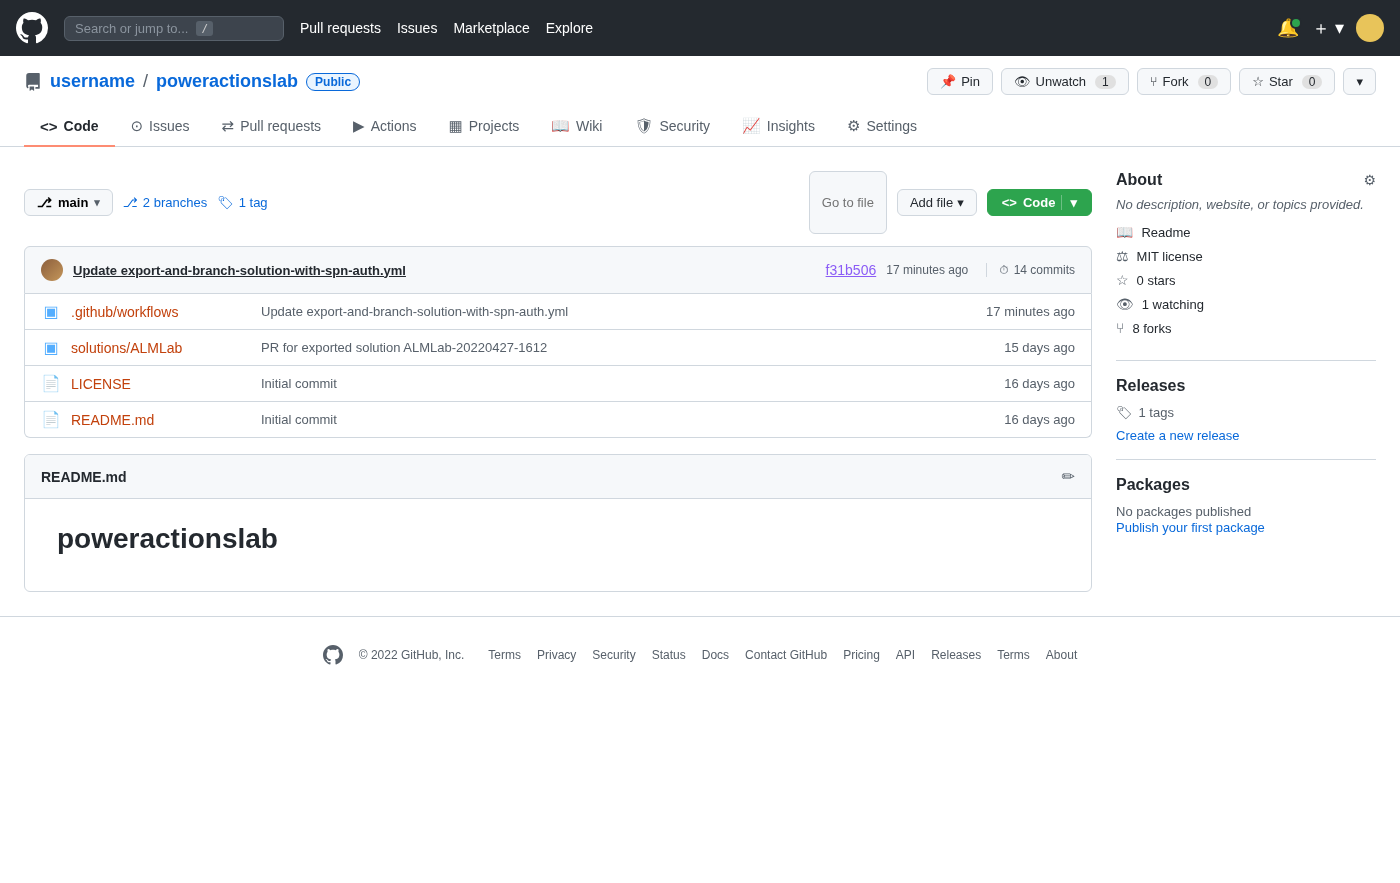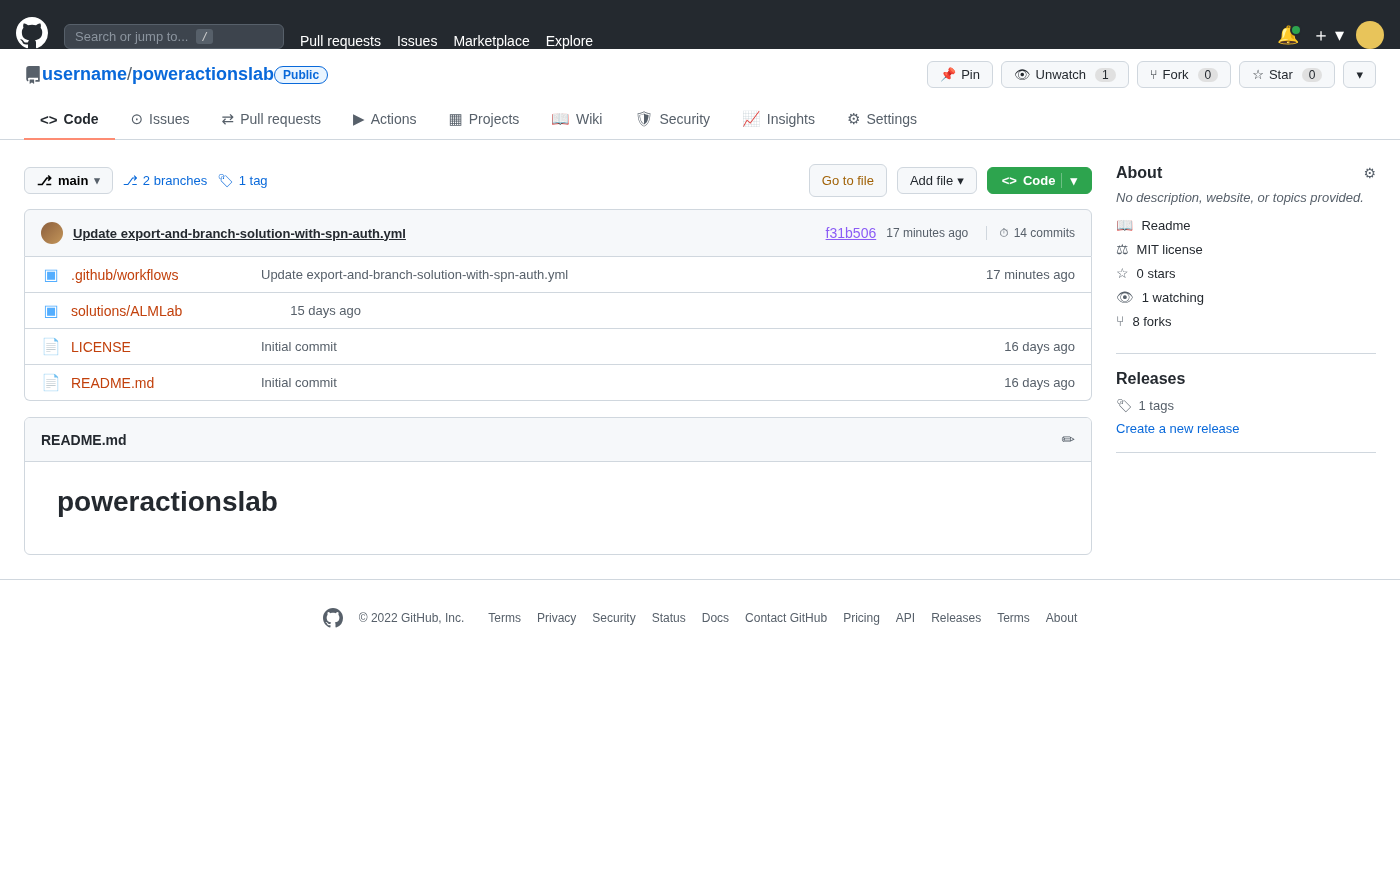--- a/index.html
+++ b/index.html
@@ -1,30 +1,30 @@
 <!DOCTYPE html>
 <html><head>
   <meta charset="utf-8">
   <style>
     * { box-sizing: border-box; margin: 0; padding: 0; }
     body { font-family: -apple-system, BlinkMacSystemFont, "Segoe UI", Helvetica, Arial, sans-serif; font-size: 14px; background: #fff; color: #24292f; }
 
     
-    .top-nav { background: #24292f; color: #fff; display: flex; align-items: flex-end; padding: 0 16px; height: 49px; gap: 16px; }
+    .top-nav { background: #24292f; color: #fff; display: flex; align-items: center; padding: 0 16px; height: 56px; gap: 16px; }
     .top-nav .logo { width: 32px; height: 32px; fill: #fff; flex-shrink: 0; cursor: pointer; }
     .search-box { display: flex; align-items: center; background: #3d444d; border: 1px solid #57606a; border-radius: 6px; padding: 4px 10px; gap: 8px; min-width: 220px; color: #8b949e; font-size: 13px; cursor: text; }
     .search-box kbd { background: #57606a; border-radius: 3px; padding: 1px 5px; font-size: 11px; color: #ccc; }
     .nav-links { display: flex; gap: 16px; }
     .nav-links a { color: #fff; text-decoration: none; font-size: 14px; font-weight: 500; }
     .nav-right { margin-left: auto; display: flex; align-items: center; gap: 12px; color: #8b949e; }
     .nav-right .icon-btn { background: none; border: none; color: #fff; cursor: pointer; font-size: 18px; display: flex; align-items: center; gap: 4px; }
     .avatar-circle { width: 28px; height: 28px; background: #e8c45a; border-radius: 50%; overflow: hidden; }
 
     
-    .breadcrumb-bar { padding: 12px 24px; display: flex; align-items: center; gap: 0; font-size: 18px; }
+    .breadcrumb-bar { padding: 12px 24px; display: flex; align-items: center; gap: 8px; font-size: 18px; }
     .breadcrumb-bar .owner { color: #0969da; font-weight: 600; text-decoration: none; }
     .breadcrumb-bar .separator { color: #57606a; font-weight: 300; }
     .breadcrumb-bar .repo-name { color: #0969da; font-weight: 700; text-decoration: none; }
     .public-badge { background: #eaf5ff; border: 1px solid #0969da; color: #0969da; border-radius: 20px; padding: 1px 8px; font-size: 12px; font-weight: 600; }
     .repo-actions { margin-left: auto; display: flex; gap: 8px; }
     .action-btn { display: flex; align-items: center; gap: 5px; padding: 5px 12px; border: 1px solid #d0d7de; border-radius: 6px; background: #f6f8fa; color: #24292f; font-size: 13px; cursor: pointer; font-weight: 500; }
     .action-btn .count { background: #e0e0e0; border-radius: 20px; padding: 0 7px; font-size: 12px; margin-left: 4px; }
 
     
     .repo-tabs { display: flex; border-bottom: 1px solid #d0d7de; padding: 0 24px; gap: 0; }
@@ -36,21 +36,21 @@
     .main-content { display: flex; padding: 24px 24px; gap: 24px; max-width: 1400px; }
     .repo-content { flex: 1; min-width: 0; }
     .sidebar { width: 260px; flex-shrink: 0; }
 
     
     .file-toolbar { display: flex; align-items: center; gap: 10px; margin-bottom: 12px; }
     .branch-selector { display: flex; align-items: center; gap: 6px; padding: 5px 12px; border: 1px solid #d0d7de; border-radius: 6px; background: #f6f8fa; font-size: 13px; font-weight: 600; cursor: pointer; }
     .branch-selector .chevron { font-size: 11px; color: #57606a; }
     .branches-btn, .tags-btn { display: flex; align-items: center; gap: 5px; font-size: 13px; color: #0969da; cursor: pointer; background: none; border: none; }
     .spacer { flex: 1; }
-    .go-to-file-btn { padding: 8px 12px; border: 1px solid #d0d7de; border-radius: 6px; background: #f6f8fa; font-size: 13px; cursor: pointer; color: #a16207; }
+    .go-to-file-btn { padding: 23px 12px; border: 1px solid #d0d7de; border-radius: 6px; background: #f6f8fa; font-size: 13px; cursor: pointer; color: #737373; }
     .add-file-btn { display: flex; align-items: center; gap: 4px; padding: 5px 12px; border: 1px solid #d0d7de; border-radius: 6px; background: #f6f8fa; font-size: 13px; cursor: pointer; color: #24292f; }
     .code-btn { display: flex; align-items: center; gap: 6px; padding: 5px 14px; border: 1px solid #2da44e; border-radius: 6px; background: #2da44e; color: #fff; font-size: 13px; font-weight: 600; cursor: pointer; }
     .code-btn .chevron { border-left: 1px solid rgba(255,255,255,0.3); padding-left: 8px; }
 
     
     .commit-bar { display: flex; align-items: center; gap: 10px; padding: 12px 16px; background: #f6f8fa; border: 1px solid #d0d7de; border-radius: 6px 6px 0 0; margin-bottom: 0; }
     .commit-avatar { width: 22px; height: 22px; border-radius: 50%; background: #8b5e3c; overflow: hidden; flex-shrink: 0; }
     .commit-msg { font-size: 13px; font-weight: 600; color: #24292f; }
     .commit-sha { color: #8b5cf6; font-size: 14px; margin-left: auto; }
     .commit-time { color: #57606a; font-size: 12px; }
@@ -241,20 +241,21 @@
     <div class="file-table">
       <div class="file-row">
         <span class="file-icon folder">▣</span>
         <a href="#" class="file-name">.github/workflows</a>
         <span class="file-commit-msg">Update export-and-branch-solution-with-spn-auth.yml</span>
         <span class="file-time">17 minutes ago</span>
       </div>
       <div class="file-row">
         <span class="file-icon folder">▣</span>
         <a href="#" class="file-name">solutions/ALMLab</a>
+        <span class="file-commit-msg">PR for exported solution ALMLab-20220427-1612</span>
         <span class="file-time">15 days ago</span>
       </div>
       <div class="file-row">
         <span class="file-icon">📄</span>
         <a href="#" class="file-name">LICENSE</a>
         <span class="file-commit-msg">Initial commit</span>
         <span class="file-time">16 days ago</span>
       </div>
       <div class="file-row">
         <span class="file-icon">📄</span>
@@ -313,20 +314,25 @@
       <h3>Releases</h3>
       <div class="tags-label">
         <span>🏷</span>
         <span>1 tags</span>
       </div>
       <a href="#" class="create-release">Create a new release</a>
     </div>
 
     <hr class="sidebar-divider">
 
+    <div class="sidebar-section packages-section">
+      <h3>Packages</h3>
+      <p>No packages published</p>
+      <a href="#">Publish your first package</a>
+    </div>
   </div>
 </div>
 
 <footer class="footer">
   <svg class="footer-logo" viewBox="0 0 16 16" width="20" height="20" fill="#57606a">
     <path d="M8 0C3.58 0 0 3.58 0 8c0 3.54 2.29 6.53 5.47 7.59.4.07.55-.17.55-.38 0-.19-.01-.82-.01-1.49-2.01.37-2.53-.49-2.69-.94-.09-.23-.48-.94-.82-1.13-.28-.15-.68-.52-.01-.53.63-.01 1.08.58 1.23.82.72 1.21 1.87.87 2.33.66.07-.52.28-.87.51-1.07-1.78-.2-3.64-.89-3.64-3.95 0-.87.31-1.59.82-2.15-.08-.2-.36-1.02.08-2.12 0 0 .67-.21 2.2.82.64-.18 1.32-.27 2-.27.68 0 1.36.09 2 .27 1.53-1.04 2.2-.82 2.2-.82.44 1.1.16 1.92.08 2.12.51.56.82 1.27.82 2.15 0 3.07-1.87 3.75-3.65 3.95.29.25.54.73.54 1.48 0 1.07-.01 1.93-.01 2.2 0 .21.15.46.55.38A8.013 8.013 0 0016 8c0-4.42-3.58-8-8-8z"></path>
   </svg>
   <span class="footer-copy">© 2022 GitHub, Inc.</span>
   <div class="footer-links">
     <a href="#">Terms</a>

